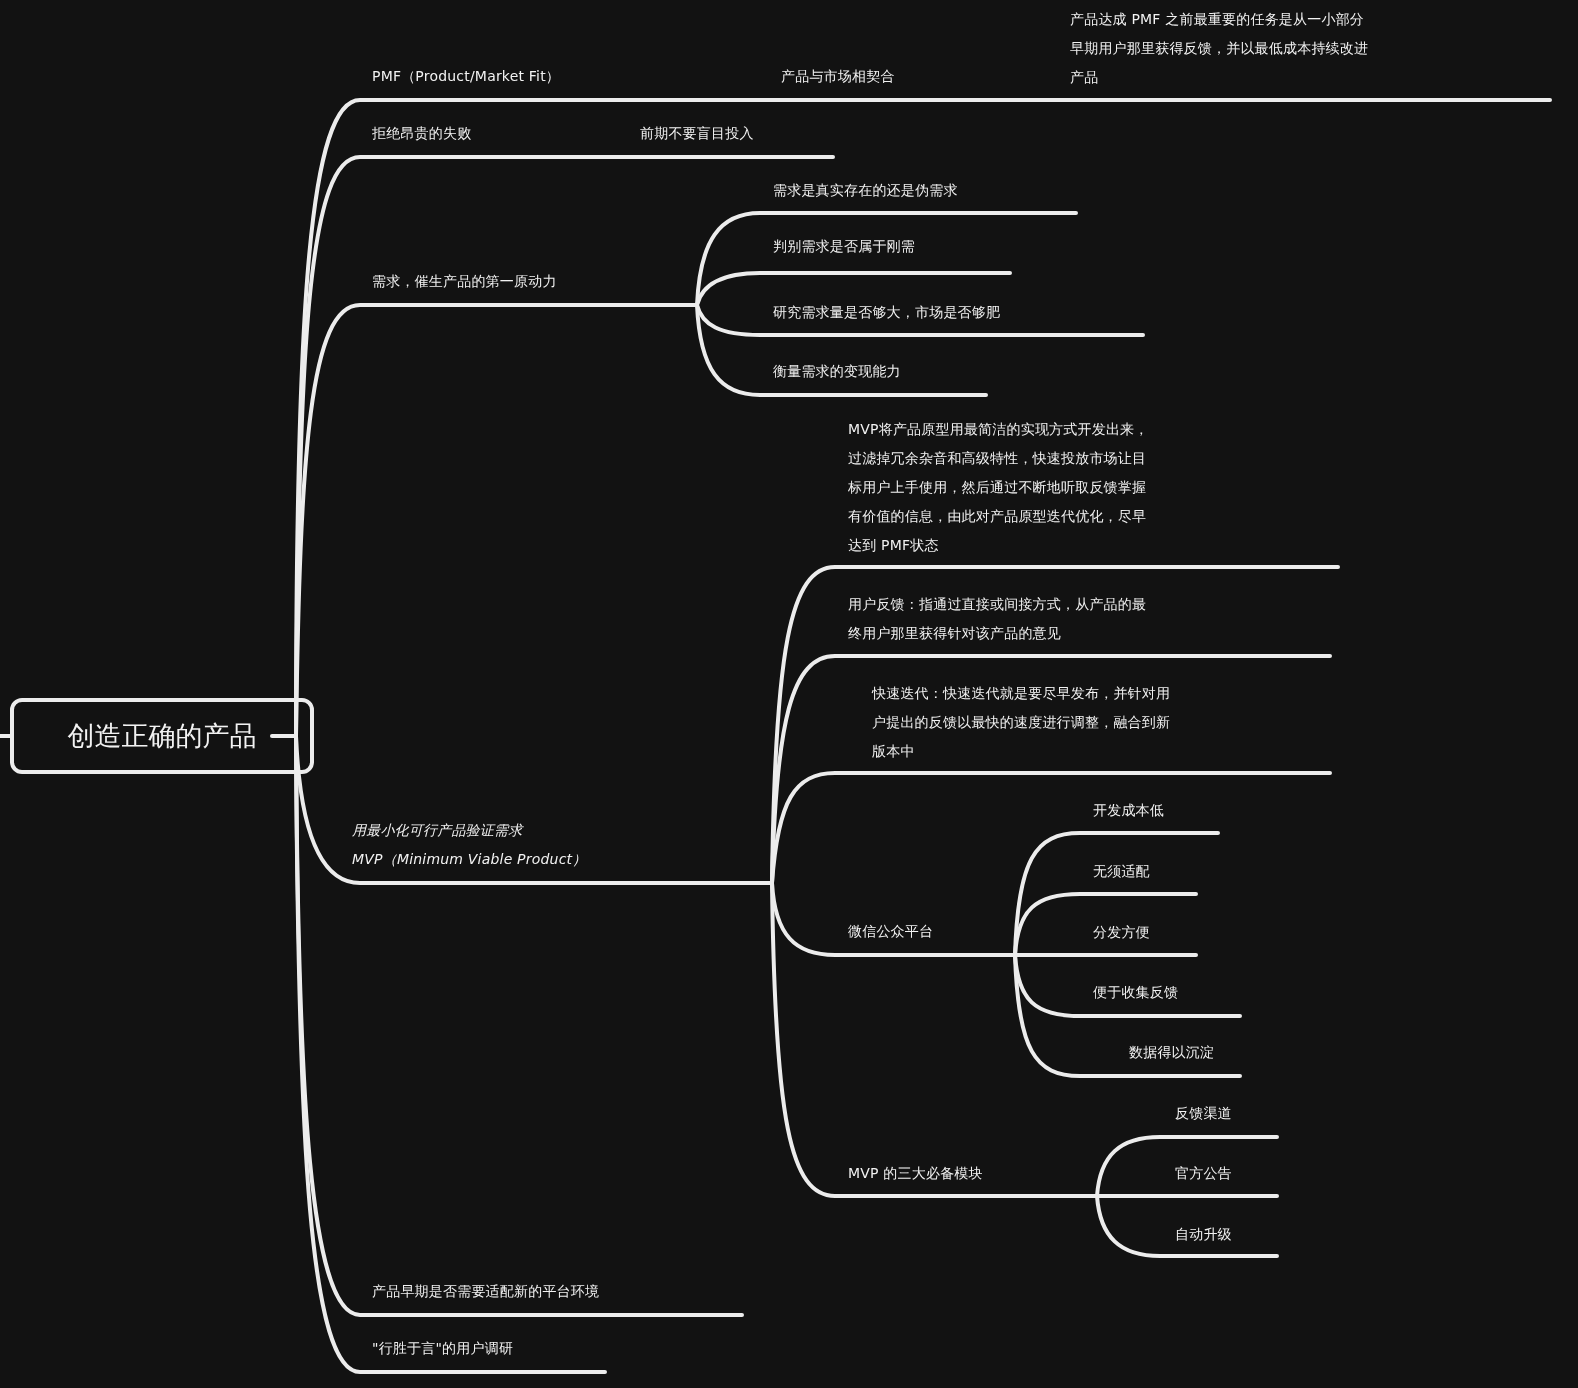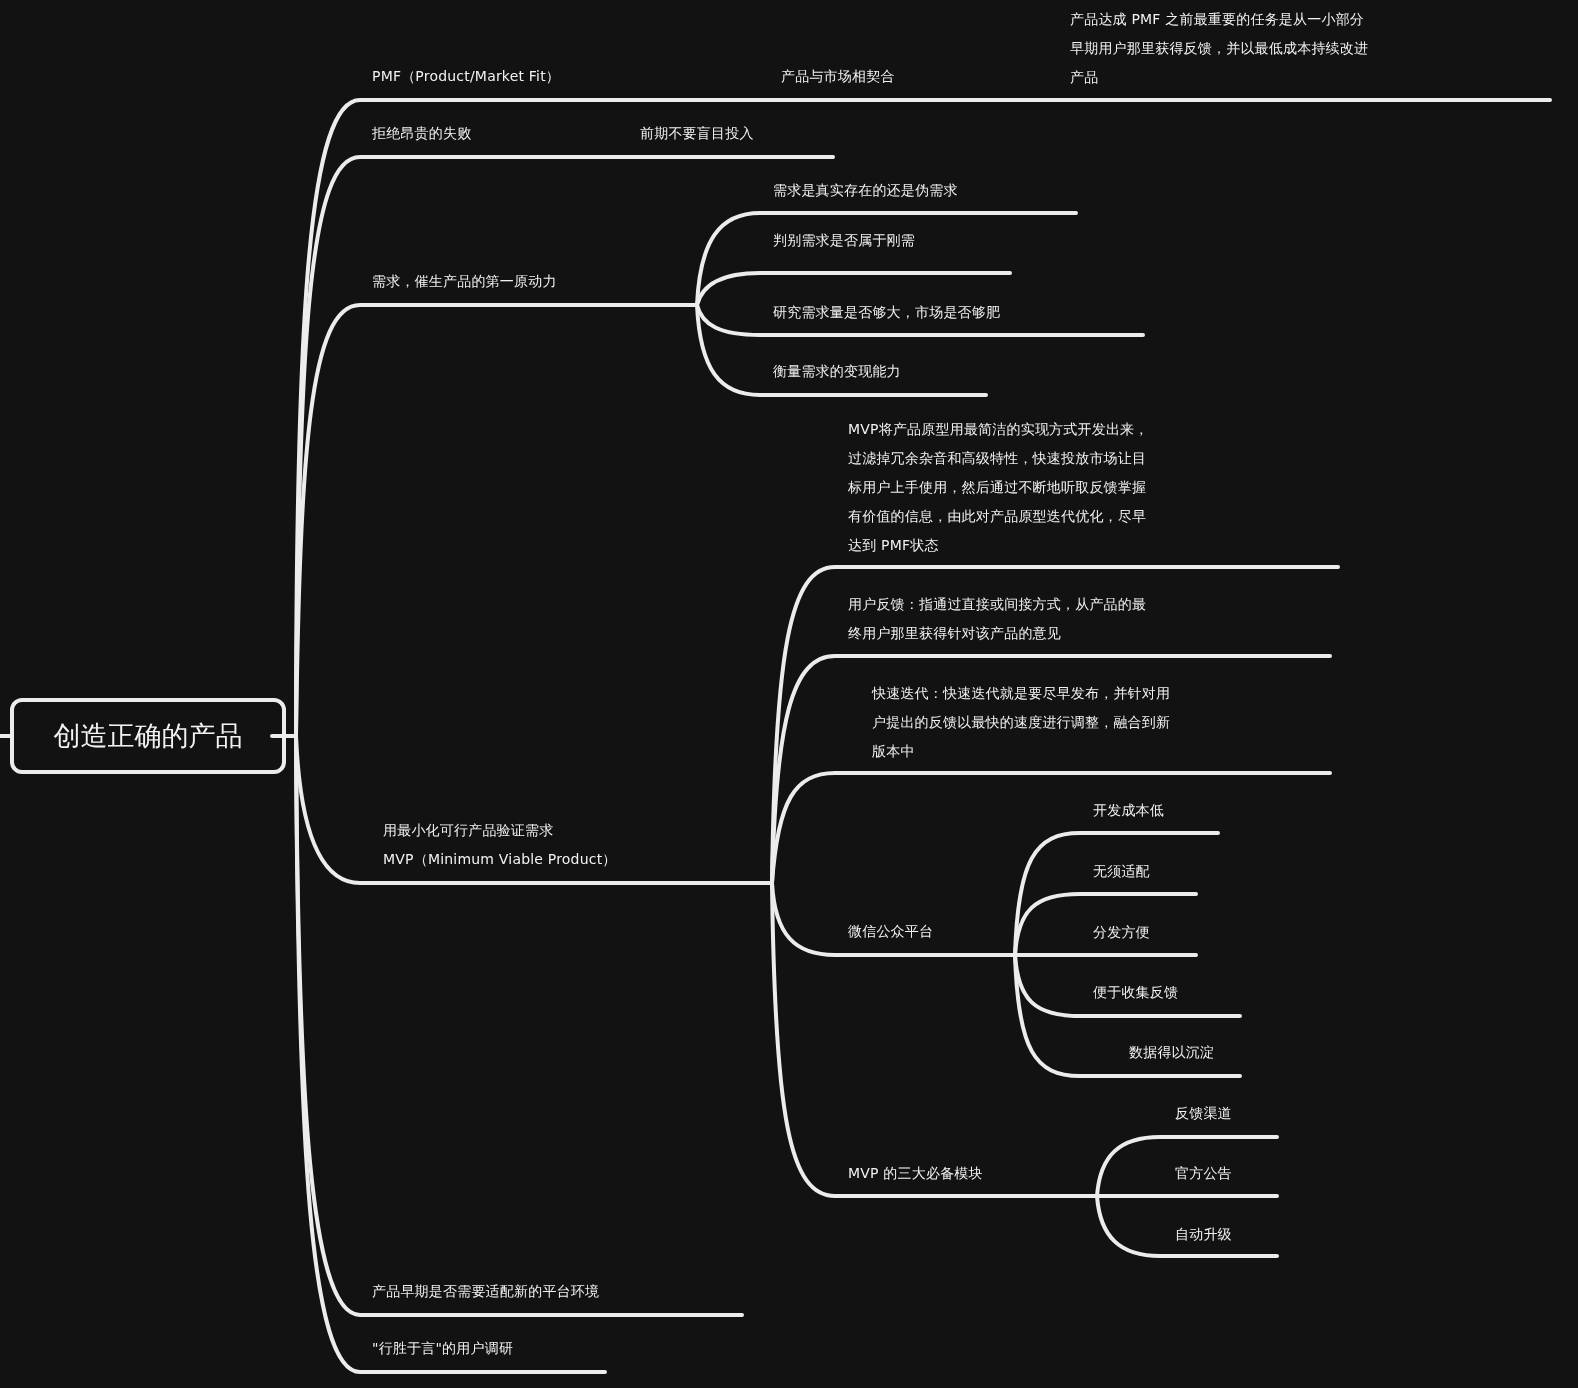--- a/index.html
+++ b/index.html
@@ -7,21 +7,21 @@
       width: 1578px; height: 1388px; background: #121212; position: relative; overflow: hidden;
       font-family: "DejaVu Sans", "Liberation Sans", sans-serif; color: #f2f2f2;
     }
     svg.lines { position: absolute; left: 0; top: 0; }
     svg.lines path { fill: none; stroke: #ececec; stroke-width: 4; stroke-linecap: round; }
     .node {
       position: absolute; font-size: 14px; line-height: 29px; color: #f2f2f2; white-space: pre-line;
       letter-spacing: 0.2px;
     }
     .root {
-      position: absolute; left: 10px; top: 698px; width: 276px; height: 76px;
+      position: absolute; left: 10px; top: 698px; width: 304px; height: 76px;
       border: 4px solid #ececec; border-radius: 12px; box-sizing: border-box;
       display: flex; align-items: center; justify-content: center;
       font-size: 27px; color: #f2f2f2;
     }
   </style>
 </head>
 <body>
 
 <svg class="lines" width="1578" height="1388">
 
@@ -57,34 +57,34 @@
   <path d="M1097 1196 C1100 1237 1120 1256 1160 1256 L1277 1256"></path>
 </svg>
 
 <div class="root">
   <span>创造正确的产品</span>
 </div>
 
 <div class="node" style="left:372px; top:62px;">PMF（Product/Market Fit）</div>
 <div class="node" style="left:372px; top:119px;">拒绝昂贵的失败</div>
 <div class="node" style="left:372px; top:267px;">需求，催生产品的第一原动力</div>
-<div class="node" style="left:383px; top:816px;">用最小化可行产品验证需求
+<div class="node" style="left:352px; top:816px;font-style:italic;">用最小化可行产品验证需求
 MVP（Minimum Viable Product）</div>
 <div class="node" style="left:372px; top:1277px;">产品早期是否需要适配新的平台环境</div>
 <div class="node" style="left:372px; top:1334px;">"行胜于言"的用户调研</div>
 
 <div class="node" style="left:781px; top:62px;">产品与市场相契合</div>
 <div class="node" style="left:1070px; top:5px;">产品达成 PMF 之前最重要的任务是从一小部分
 早期用户那里获得反馈，并以最低成本持续改进
 产品</div>
 
 <div class="node" style="left:640px; top:119px;">前期不要盲目投入</div>
 
 <div class="node" style="left:773px; top:176px;">需求是真实存在的还是伪需求</div>
-<div class="node" style="left:773px; top:226px;font-family:Liberation Serif, serif;">判别需求是否属于刚需</div>
+<div class="node" style="left:773px; top:232px;font-family:Liberation Serif, serif;">判别需求是否属于刚需</div>
 <div class="node" style="left:773px; top:298px;">研究需求量是否够大，市场是否够肥</div>
 <div class="node" style="left:773px; top:357px;">衡量需求的变现能力</div>
 
 <div class="node" style="left:848px; top:415px;">MVP将产品原型用最简洁的实现方式开发出来，
 过滤掉冗余杂音和高级特性，快速投放市场让目
 标用户上手使用，然后通过不断地听取反馈掌握
 有价值的信息，由此对产品原型迭代优化，尽早
 达到 PMF状态</div>
 <div class="node" style="left:848px; top:590px;">用户反馈：指通过直接或间接方式，从产品的最
 终用户那里获得针对该产品的意见</div>

